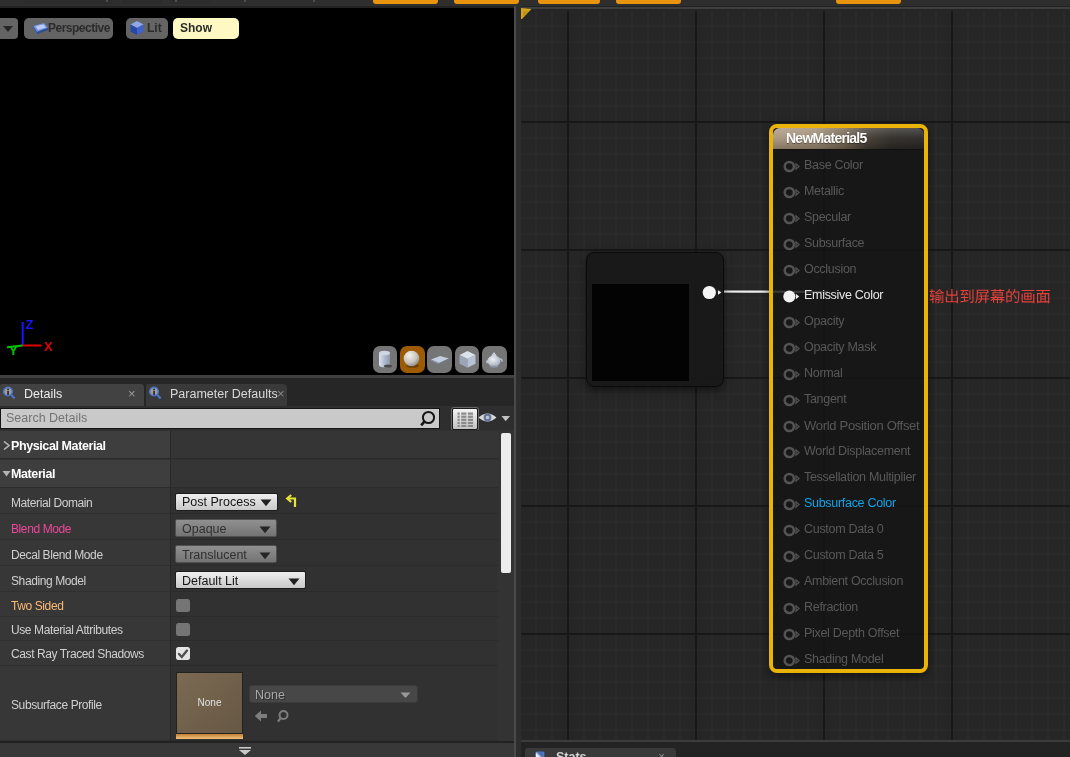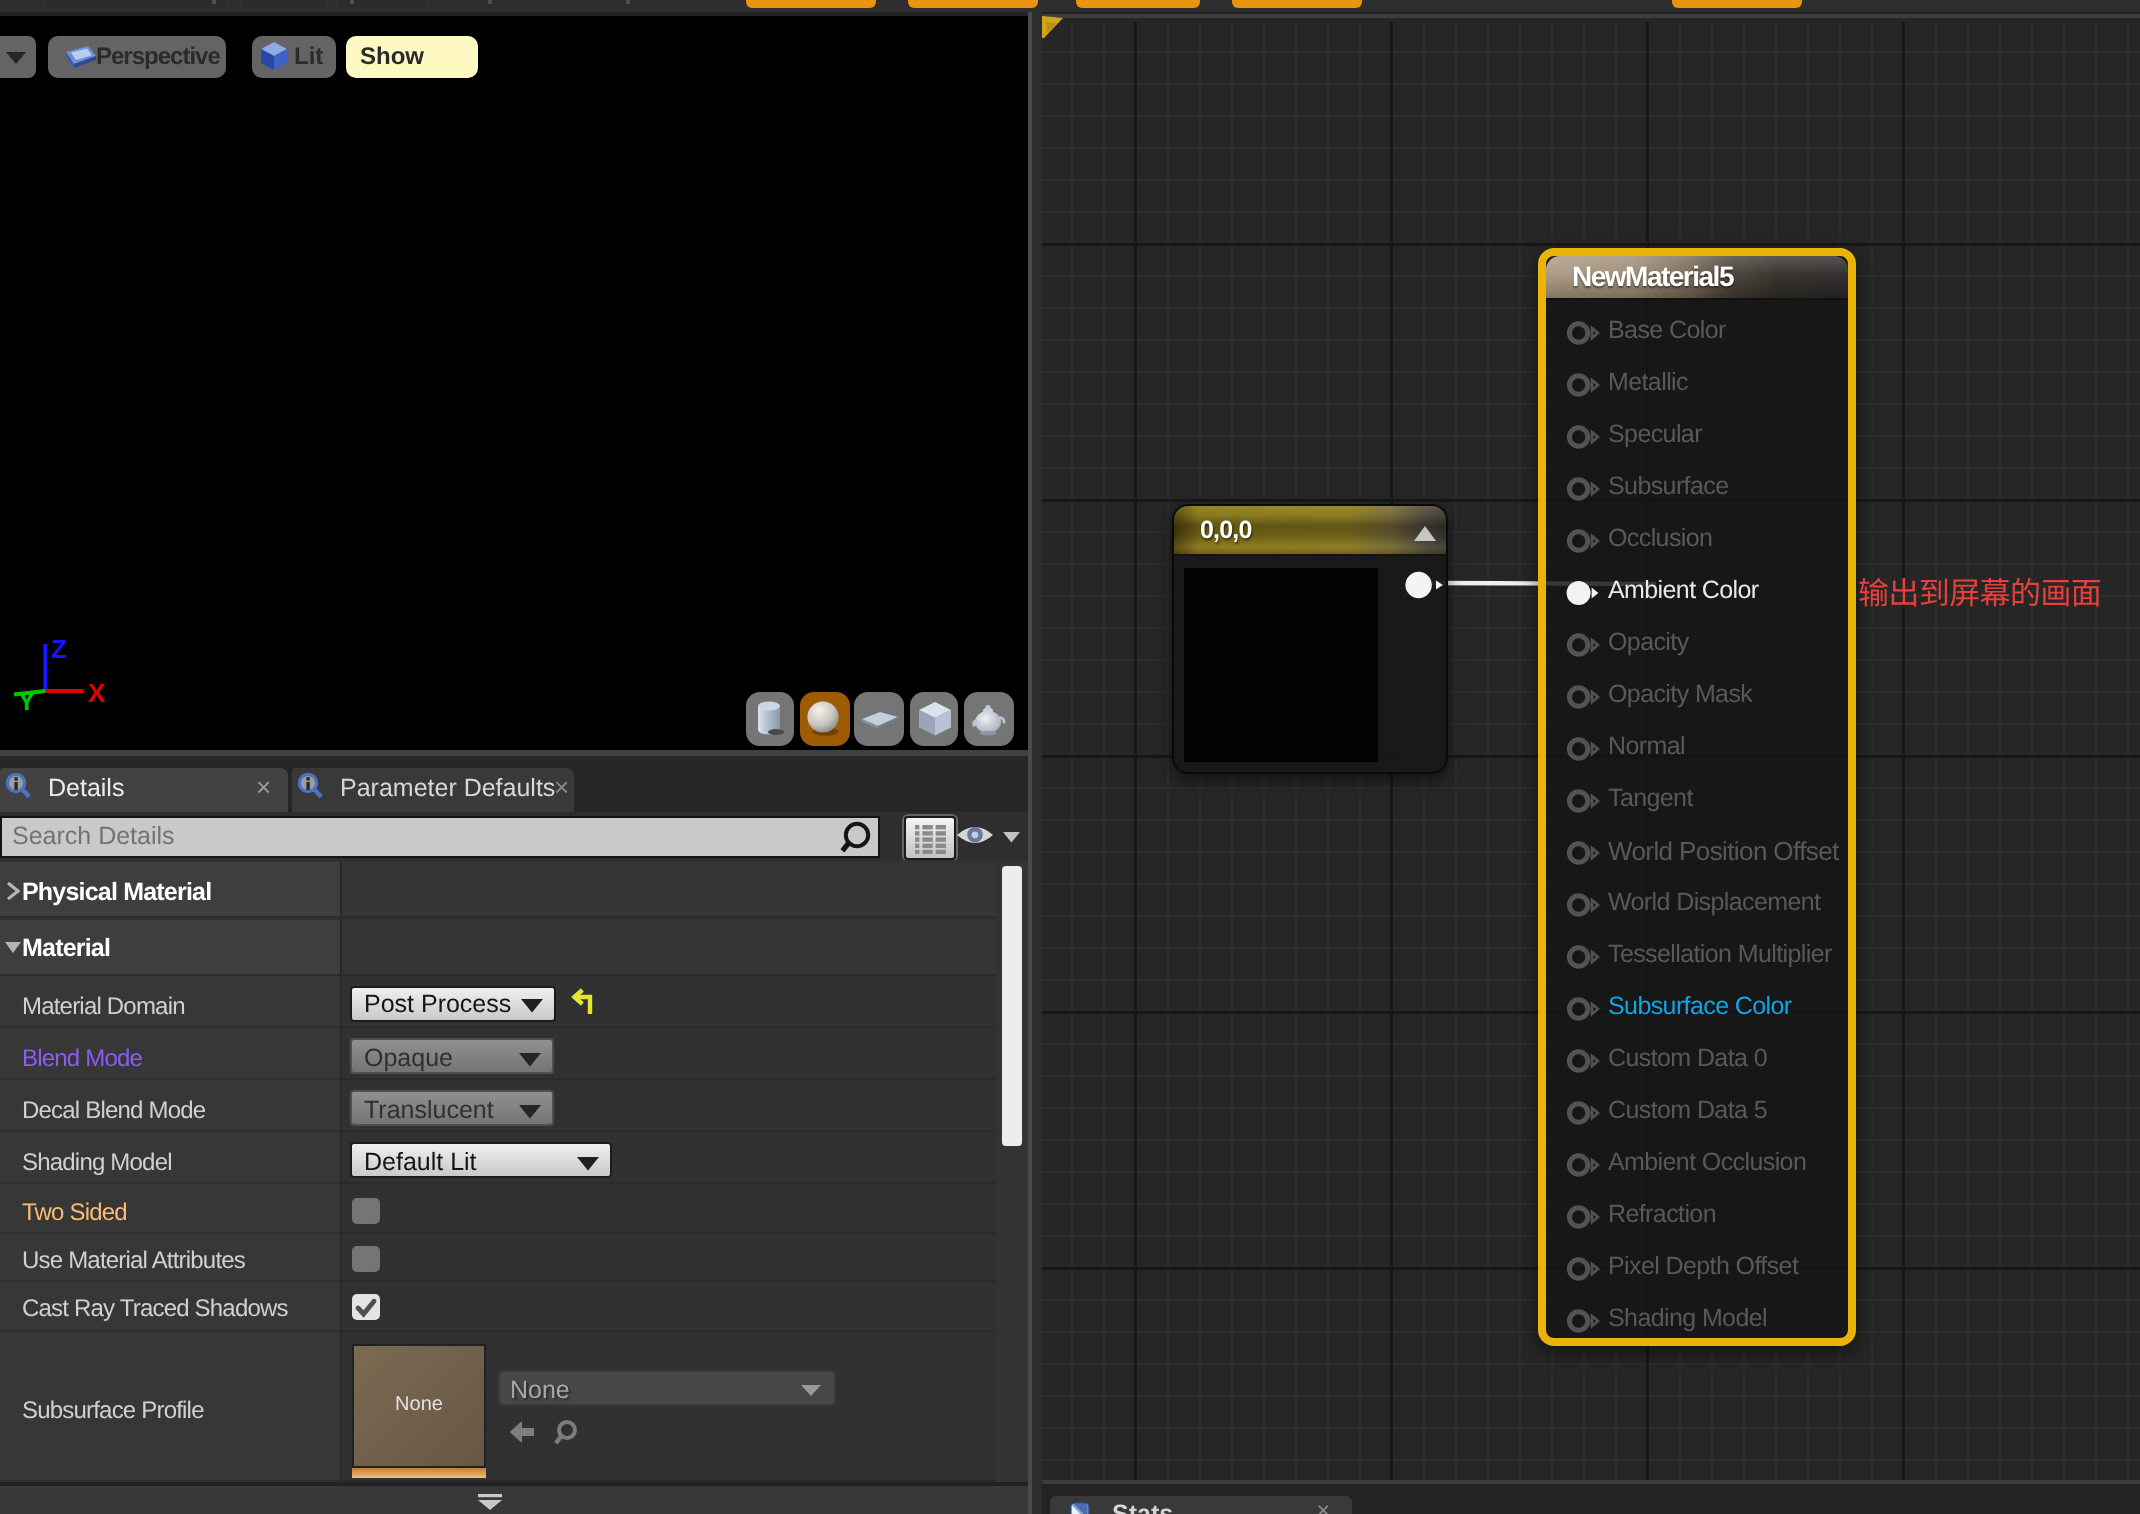--- a/index.html
+++ b/index.html
@@ -207,21 +207,21 @@
 <div class="abs" style="left:0;top:592px;width:170px;height:25px;background:#373737;border-bottom:1px solid rgba(0,0,0,0.14)"></div>
 <div class="abs" style="left:170px;top:592px;width:328px;height:25px;background:#313131;border-bottom:1px solid rgba(0,0,0,0.12)"></div>
 <div class="abs" style="left:0;top:617px;width:170px;height:24px;background:#373737;border-bottom:1px solid rgba(0,0,0,0.14)"></div>
 <div class="abs" style="left:170px;top:617px;width:328px;height:24px;background:#313131;border-bottom:1px solid rgba(0,0,0,0.12)"></div>
 <div class="abs" style="left:0;top:641px;width:170px;height:25px;background:#373737;border-bottom:1px solid rgba(0,0,0,0.14)"></div>
 <div class="abs" style="left:170px;top:641px;width:328px;height:25px;background:#313131;border-bottom:1px solid rgba(0,0,0,0.12)"></div>
 <div class="abs" style="left:0;top:666px;width:170px;height:75px;background:#373737;border-bottom:1px solid rgba(0,0,0,0.14)"></div>
 <div class="abs" style="left:170px;top:666px;width:328px;height:75px;background:#313131;border-bottom:1px solid rgba(0,0,0,0.12)"></div>
 <div class="abs" style="left:170px;top:431px;width:1px;height:310px;background:#282828"></div>
 <div style="position:absolute;left:11px;top:495.5px;font-size:12px;font-weight:normal;letter-spacing:-0.4px;color:#d0d0d0;white-space:nowrap">Material Domain</div>
-<div style="position:absolute;left:11px;top:521.5px;font-size:12px;font-weight:normal;letter-spacing:-0.4px;color:#8b5cf6;white-space:nowrap">Blend Mode</div>
+<div style="position:absolute;left:11px;top:521.5px;font-size:12px;font-weight:normal;letter-spacing:-0.4px;color:#ec4899;white-space:nowrap">Blend Mode</div>
 <div style="position:absolute;left:11px;top:547.5px;font-size:12px;font-weight:normal;letter-spacing:-0.4px;color:#d0d0d0;white-space:nowrap">Decal Blend Mode</div>
 <div style="position:absolute;left:11px;top:573.5px;font-size:12px;font-weight:normal;letter-spacing:-0.4px;color:#d0d0d0;white-space:nowrap">Shading Model</div>
 <div style="position:absolute;left:11px;top:598.5px;font-size:12px;font-weight:normal;letter-spacing:-0.4px;color:#fdba74;white-space:nowrap">Two Sided</div>
 <div style="position:absolute;left:11px;top:622.5px;font-size:12px;font-weight:normal;letter-spacing:-0.4px;color:#d0d0d0;white-space:nowrap">Use Material Attributes</div>
 <div style="position:absolute;left:11px;top:646.5px;font-size:12px;font-weight:normal;letter-spacing:-0.4px;color:#d0d0d0;white-space:nowrap">Cast Ray Traced Shadows</div>
 <div style="position:absolute;left:11px;top:697.5px;font-size:12px;font-weight:normal;letter-spacing:-0.4px;color:#d0d0d0;white-space:nowrap">Subsurface Profile</div>
 <div style="position:absolute;left:175px;top:492.5px;width:103px;height:18px;background:linear-gradient(#efefef,#c9c9c9);border:1px solid #1c1c1c;border-radius:2px;box-sizing:border-box">
     <span style="position:absolute;left:6px;top:1.5px;font-size:12.5px;color:#141414">Post Process</span>
     <svg width="12" height="8" style="position:absolute;right:5px;top:5.5px">
       <path d="M0.5 0.5 L11.5 0.5 L6 7.2 Z" fill="#202020"></path>
@@ -292,26 +292,20 @@
 <svg width="12" height="12" style="position:absolute;left:521px;top:8px">
     <path d="M0 0 L10.5 1 L1 11 L0 11 Z" fill="#d2a41a"></path>
     <path d="M2 3 L7.5 3.6 L2.5 8.5 Z" fill="#b9901a"></path>
   </svg>
 
 <svg width="120" height="10" style="position:absolute;left:710px;top:287px">
     <path d="M0 4.5 C40 4.5 70 5 118 5" stroke="#eee" stroke-width="2.2" fill="none"></path>
   </svg>
 
 <div class="abs" style="left:586px;top:252px;width:137.5px;height:134.5px;background:rgba(24,24,24,0.95);border:1px solid #0a0a0a;border-radius:8px;box-shadow:0 3px 8px rgba(0,0,0,0.5)">
-<div style="position:absolute;left:0;top:0;width:100%;height:24.5px;border-radius:7px 7px 0 0;background:linear-gradient(rgba(255,238,150,0.13) 0%,rgba(255,238,150,0.03) 18%,rgba(0,0,0,0.30) 42%,rgba(0,0,0,0.22) 60%,rgba(255,236,150,0.05) 86%,rgba(60,40,0,0.28) 100%),linear-gradient(to right,#51450f 0%,#877619 9%,#8b7a1e 64%,#75693a 80%,#4c473c 93%,#3e3d37 100%);border-bottom:1px solid #131313">
-<span style="position:absolute;left:13px;top:5px;font-size:12.5px;font-weight:bold;letter-spacing:-0.4px;color:#fff;text-shadow:0.5px 1px 1px rgba(0,0,0,0.5)">0,0,0</span>
-<svg width="11" height="7.5" style="position:absolute;right:5px;top:10px">
-        <path d="M5.5 0 L11 7.5 L0 7.5 Z" fill="#c6c6c6"></path>
-      </svg>
-</div>
 <div style="position:absolute;left:5px;top:31px;width:97px;height:97px;background:#030303"></div>
 <svg width="20" height="15" viewBox="0 0 20 15" style="position:absolute;left:115px;top:32px">
       <circle cx="7.3" cy="7.5" r="6.6" fill="#f4f4f4"></circle>
       <path d="M16 5.3 L19.4 7.5 L16 9.7 Z" fill="#f4f4f4"></path>
     </svg>
 </div>
 
 <div class="abs" style="left:769px;top:124px;width:159px;height:548.5px;background:rgba(20,20,20,0.84);border:4px solid #eab308;border-radius:8px;box-shadow:0 3px 10px rgba(0,0,0,0.5)">
 <div style="position:absolute;left:0;top:0;width:100%;height:21.5px;border-radius:7px 7px 0 0;background:linear-gradient(rgba(255,255,255,0.20) 0%,rgba(255,255,255,0.04) 45%,rgba(0,0,0,0.22) 100%),linear-gradient(to right,#ab9880 0%,#9e8c75 28%,#776853 47%,#453e35 62%,#302d28 78%,#2b2927 100%);border-bottom:1px solid #111">
 <span style="position:absolute;left:13px;top:2px;font-size:14px;font-weight:bold;letter-spacing:-0.75px;color:#fff;text-shadow:0 1px 1px rgba(0,0,0,0.45)">NewMaterial5</span>
@@ -349,21 +343,21 @@
         <circle cx="6.3" cy="6.5" r="4.6" fill="none" stroke="#535353" stroke-width="2.5"></circle>
         <path d="M13 4 L16 6.5 L13 9 Z" fill="none" stroke="#535353" stroke-width="1.3"></path>
       </svg>
       <div style="position:absolute;left:31px;top:-8px;font-size:12.5px;letter-spacing:-0.3px;color:#595959;white-space:nowrap">Occlusion</div>
     </div>
     <div style="position:absolute;left:0;top:168px;width:100%;height:0">
       <svg width="17" height="13" viewBox="0 0 17 13" style="position:absolute;left:10px;top:-6.5px">
         <circle cx="6.3" cy="6.5" r="6" fill="#f2f2f2"></circle>
         <path d="M12.8 3.7 L16.2 6.5 L12.8 9.3 Z" fill="#f2f2f2"></path>
       </svg>
-      <div style="position:absolute;left:31px;top:-8px;font-size:12.5px;letter-spacing:-0.3px;color:#e9e9e9;white-space:nowrap">Ambient Color</div>
+      <div style="position:absolute;left:31px;top:-8px;font-size:12.5px;letter-spacing:-0.3px;color:#e9e9e9;white-space:nowrap">Emissive Color</div>
     </div>
     <div style="position:absolute;left:0;top:194px;width:100%;height:0">
       <svg width="17" height="13" viewBox="0 0 17 13" style="position:absolute;left:10px;top:-6.5px">
         <circle cx="6.3" cy="6.5" r="4.6" fill="none" stroke="#535353" stroke-width="2.5"></circle>
         <path d="M13 4 L16 6.5 L13 9 Z" fill="none" stroke="#535353" stroke-width="1.3"></path>
       </svg>
       <div style="position:absolute;left:31px;top:-8px;font-size:12.5px;letter-spacing:-0.3px;color:#595959;white-space:nowrap">Opacity</div>
     </div>
     <div style="position:absolute;left:0;top:220px;width:100%;height:0">
       <svg width="17" height="13" viewBox="0 0 17 13" style="position:absolute;left:10px;top:-6.5px">

